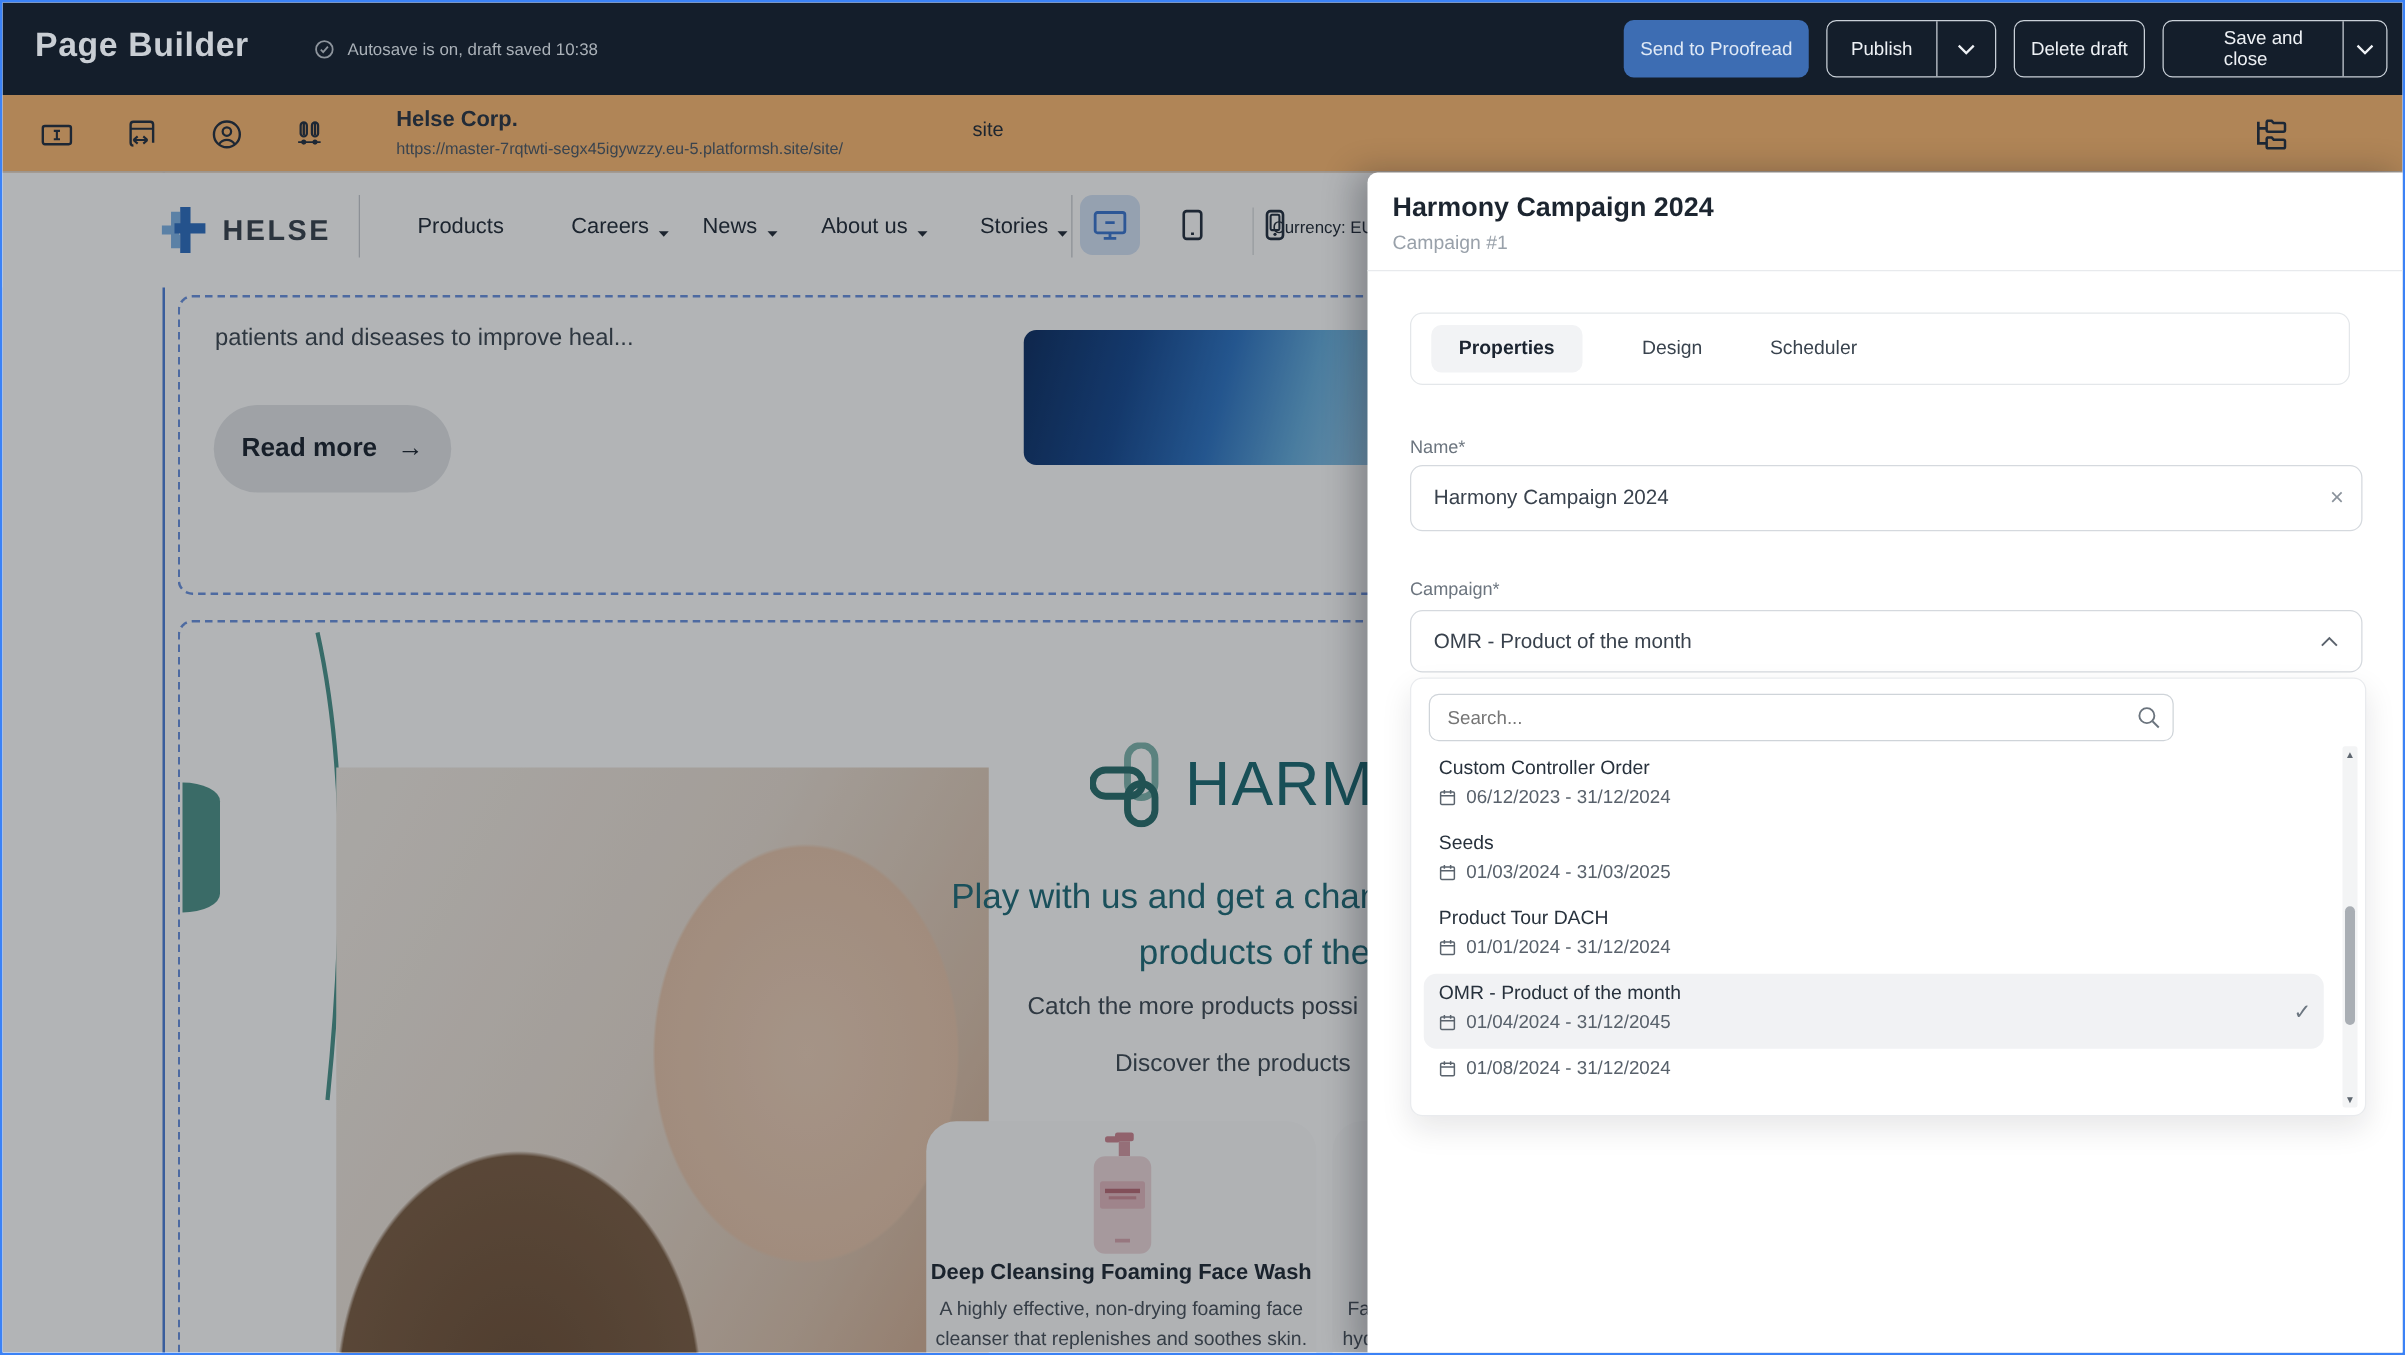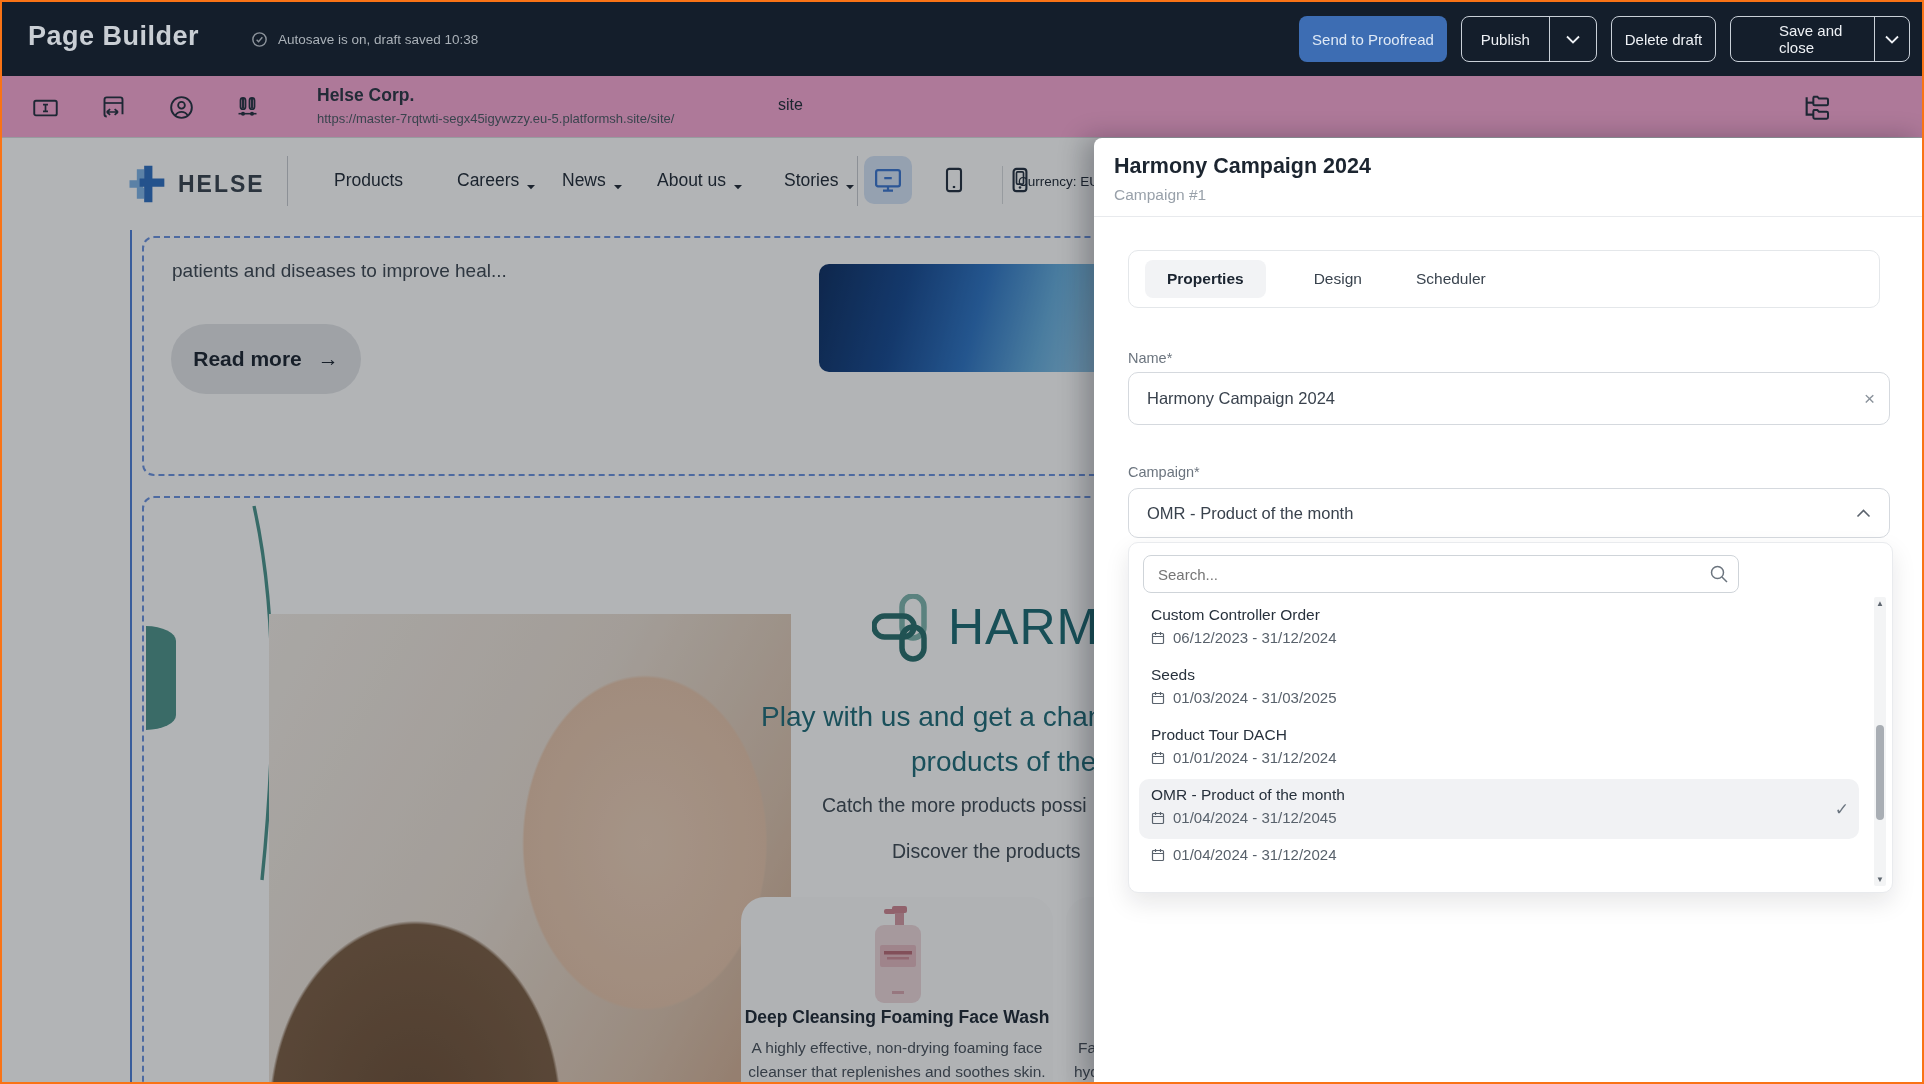--- a/index.html
+++ b/index.html
@@ -1,35 +1,35 @@
 <!DOCTYPE html>
 <html><head>
 <meta charset="utf-8">
 <style>
   * { margin:0; padding:0; box-sizing:border-box; }
   html,body { background:#e8e8e8; }
   body { font-family:"Liberation Sans", sans-serif; }
   .screen { position:relative; width:1924px; height:1084px; background:#fff; overflow:hidden;
-            border:2px solid #f97316; }
+            border:2px solid #3b82f6; }
 
   
   .topbar { position:absolute; left:0; top:0; width:100%; height:74px; background:#141e2b; z-index:70; }
   .tb-title { position:absolute; left:26px; top:19px; font-size:27px; font-weight:bold; color:#c9ced4; letter-spacing:.5px; }
   .autosave { position:absolute; left:248px; top:28px; display:flex; align-items:center; gap:9px; color:#aab1b8; font-size:13.5px; }
   .btn { position:absolute; top:14px; height:46px; border-radius:8px; display:flex; align-items:center; justify-content:center;
          font-size:15px; color:#eef1f5; cursor:pointer; }
   .btn-primary { background:#3d6db3; color:#dfe9f6; }
   .btn-outline { border:1px solid #c9d0d8; background:transparent; }
   .split { padding:0; }
   .split .lbl { display:flex; align-items:center; justify-content:center; height:100%; }
   .split .seg-div { width:1px; height:100%; background:#c9d0d8; }
   .split .chev { display:flex; align-items:center; justify-content:center; height:100%; width:47px; }
 
   
-  .toolbar { position:absolute; left:0; top:74px; width:100%; height:62px; background:#f9a8d4; border-bottom:1px solid #d8dadd; z-index:10; }
+  .toolbar { position:absolute; left:0; top:74px; width:100%; height:62px; background:#fdba74; border-bottom:1px solid #d8dadd; z-index:10; }
   .tool-ic { position:absolute; top:18px; width:27px; height:27px; color:#243040; background:none; border:none; cursor:pointer; }
   .vdiv { position:absolute; width:1px; background:#c7cbd0; }
   .site-name { position:absolute; left:315px; top:9px; font-size:17.5px; font-weight:bold; color:#2b3644; }
   .site-url { position:absolute; left:315px; top:35px; font-size:13px; color:#4e5a66; cursor:pointer; }
   .page-label { position:absolute; left:776px; top:20px; font-size:16px; color:#222d39; }
   .dev-btn { position:absolute; top:80px; width:48px; height:48px; border-radius:10px; display:flex; align-items:center; justify-content:center;
              color:#243040; background:none; border:none; cursor:pointer; z-index:11; }
   .dev-btn.active { background:#d5e3f7; color:#3b76d0; }
   .hist-btn { position:absolute; top:96px; width:30px; height:24px; color:#687180; background:none; border:none; cursor:pointer; z-index:11; }
 
@@ -431,21 +431,21 @@
           <span class="opt-check">✓</span>
         </div>
         <div class="opt">
           <div class="opt-date">
               <span>
                 <svg width="14" height="14" viewBox="0 0 14 14">
                   <rect x="1.5" y="2.5" width="11" height="10" rx="1" fill="none" stroke="#5a636d" stroke-width="1.2"></rect>
                   <path d="M4.5 1v3M9.5 1v3M1.5 5.5h11" stroke="#5a636d" stroke-width="1.2"></path>
                 </svg>
               </span>
-              <span>01/04/2024 - 31/12/2024</span>
+              <span>01/08/2024 - 31/12/2024</span>
             </div>
         </div>
       </div>
 
       <div class="sbar">
         <span class="sb-arr" style="top:2px;">▲</span>
         <span class="sb-thumb"></span>
         <span class="sb-arr" style="bottom:2px;">▼</span>
       </div>
     </div>

